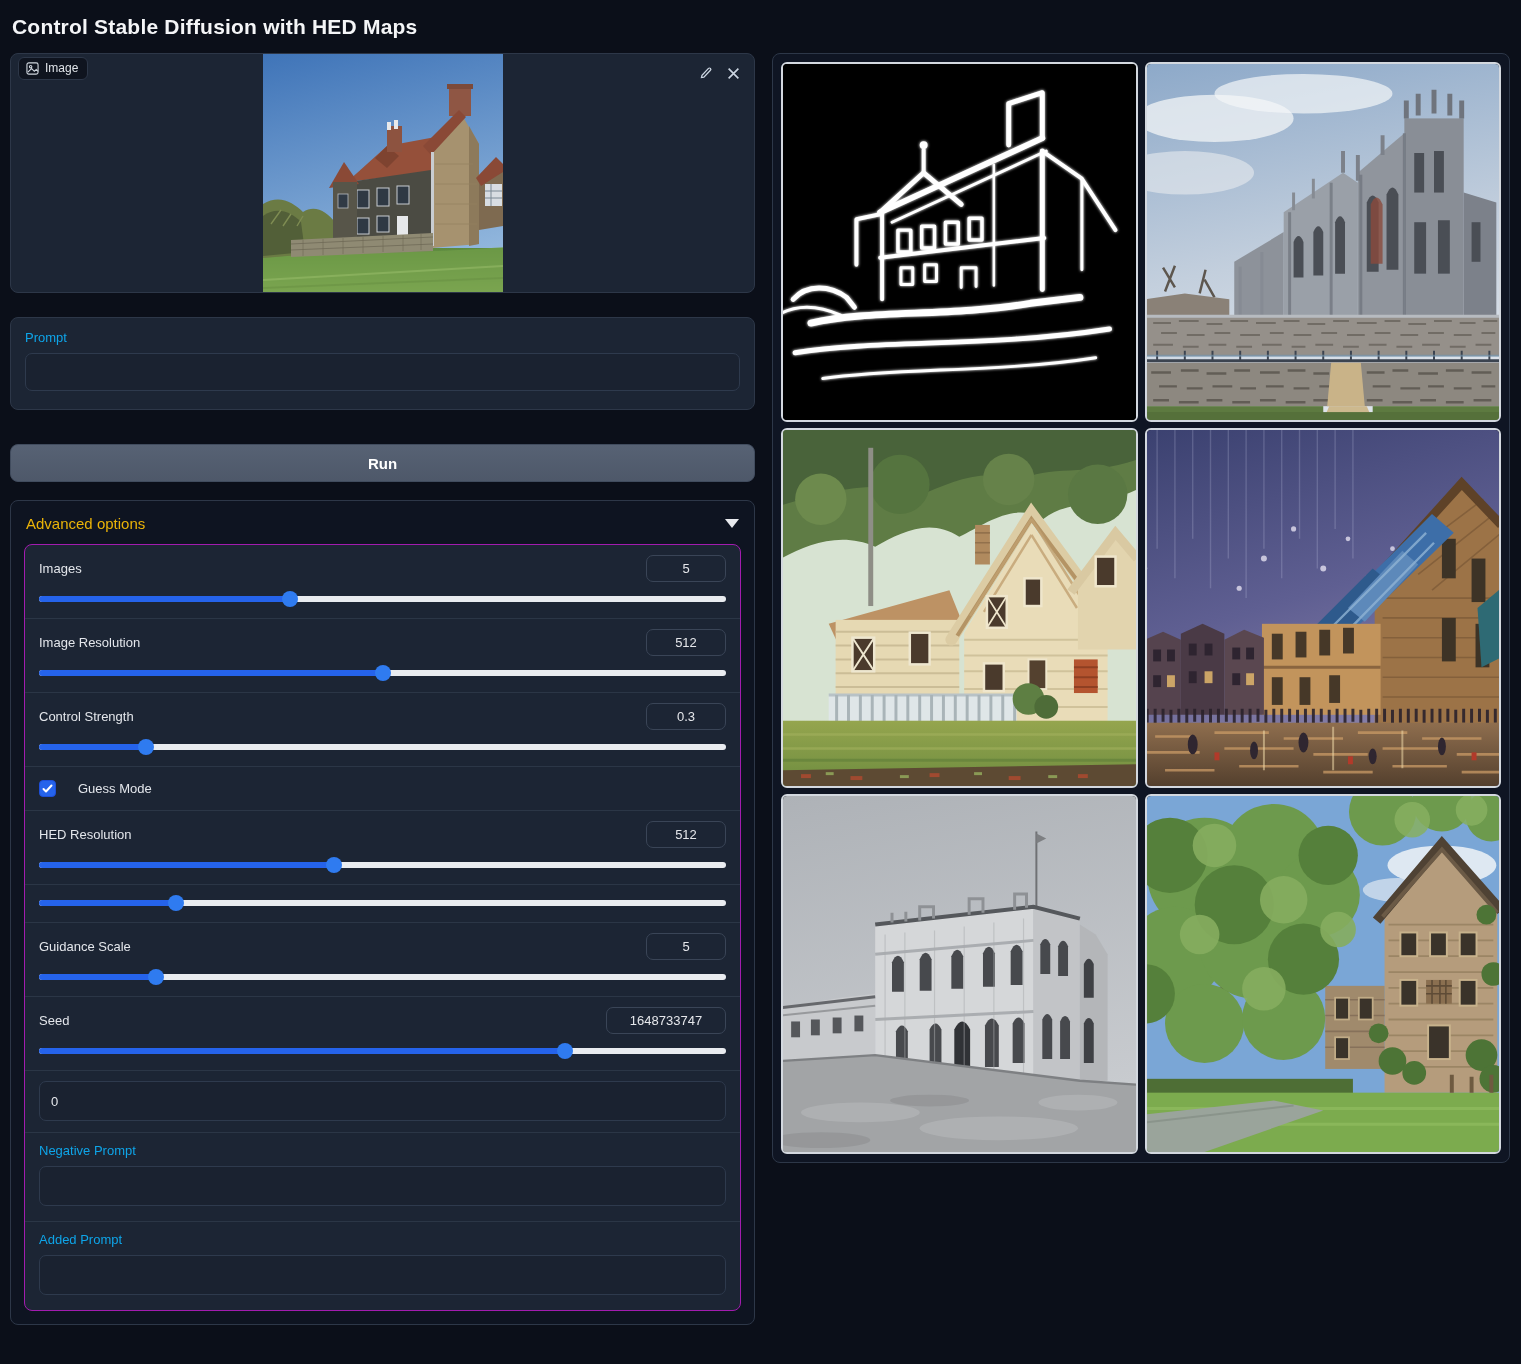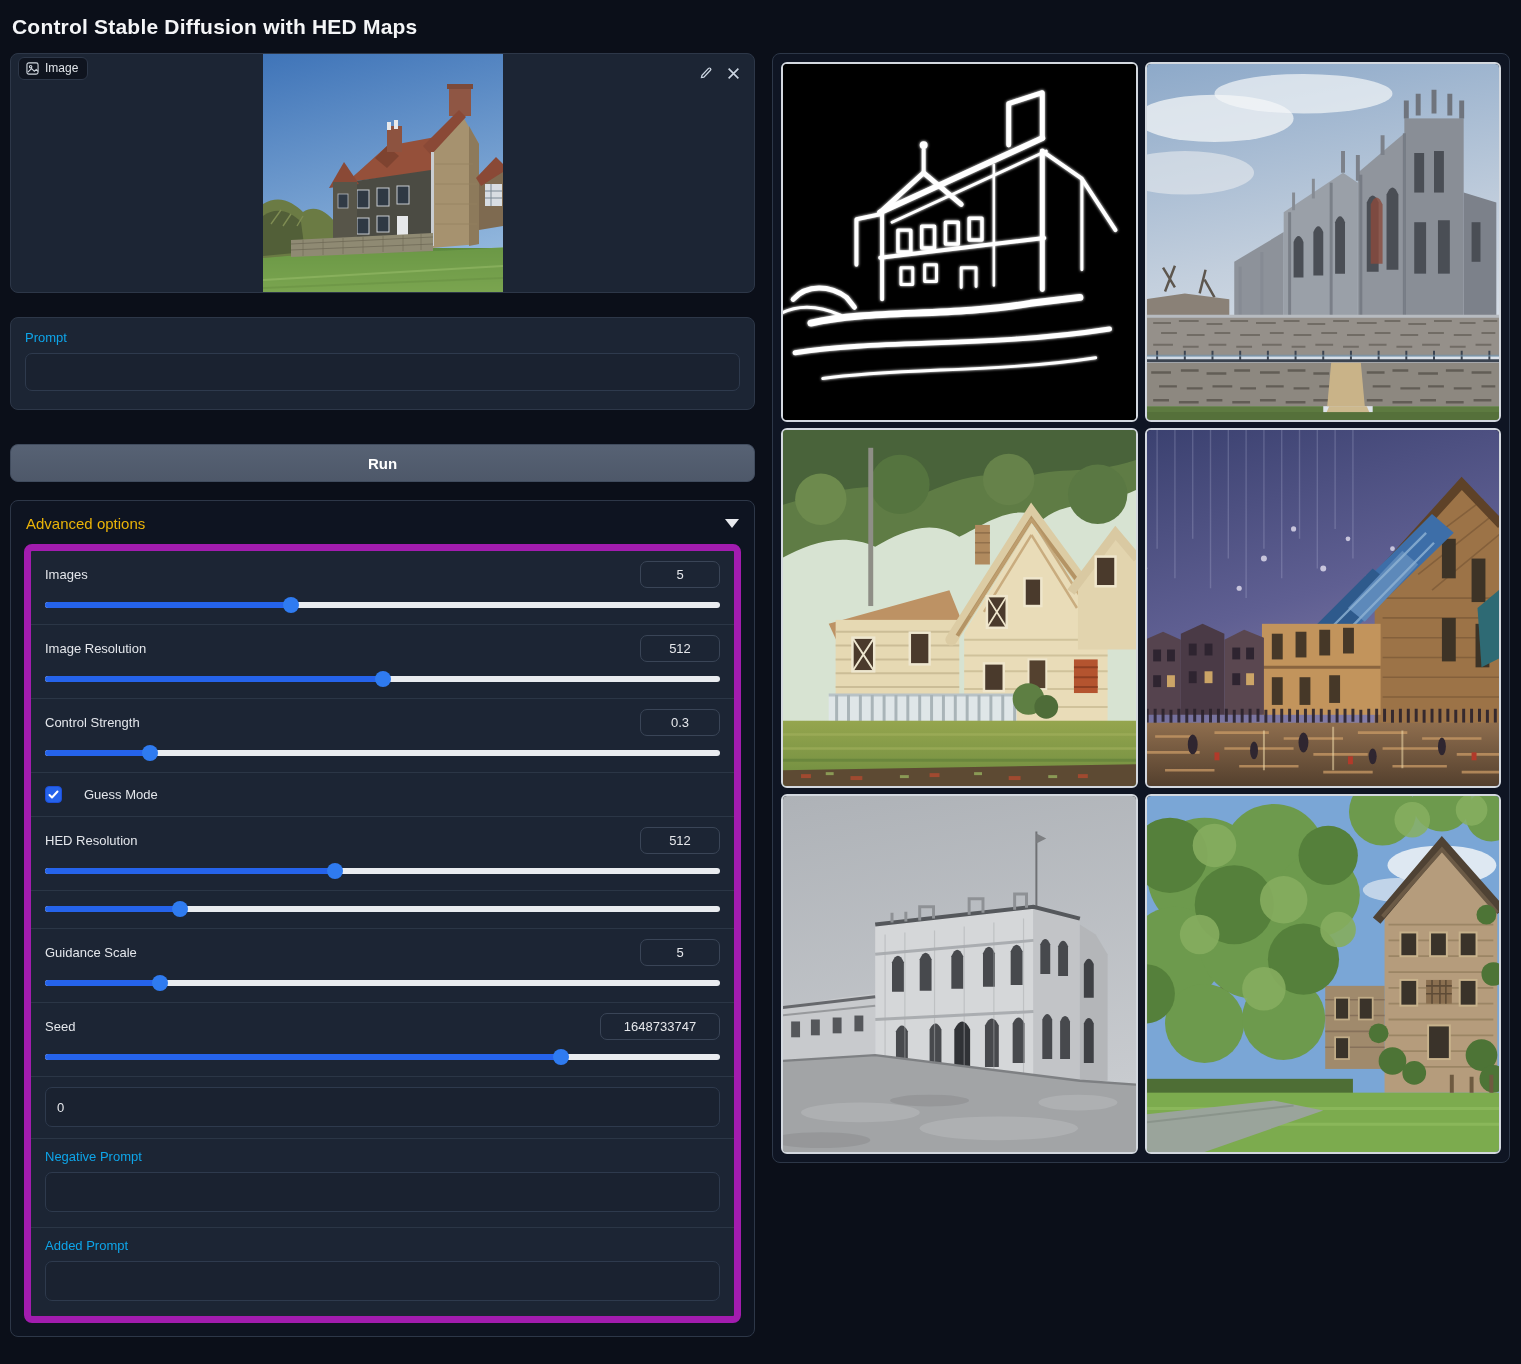--- a/index.html
+++ b/index.html
@@ -56,21 +56,21 @@
     background:linear-gradient(180deg,#576274 0%,#49536400 140%), #4a5465;
     color:#ffffff; font-family:"Liberation Sans",sans-serif; font-size:15px; font-weight:700;margin-top:16px;
   }
 
   
   .accordion { border:1px solid #2d3748; border-radius:8px; background:#0e1421; padding:12px 13px 13px; }
   .accordion-header { display:flex; align-items:center; justify-content:space-between; padding:2px 2px 12px; cursor:pointer; }
   .accordion-title { font-size:15px; color:#eab308; }
   .caret-down { width:0; height:0; border-left:7px solid transparent; border-right:7px solid transparent; border-top:9px solid #e8eaee; }
 
-  .group { background:#1c2534; border:7px solid #a21caf; border-radius:8px; overflow:hidden; }
+  .group { background:#1c2534; border:1px solid #a21caf; border-radius:8px; overflow:hidden; }
   .block { padding:10px 14px 11px; border-bottom:1px solid #2b3646; }
   .block:last-child { border-bottom:none; }
   .block-head { display:flex; align-items:center; justify-content:space-between; margin-bottom:9px; }
   .blk-label { font-size:13px; color:#e3e6eb; }
   .num-input {
     width:80px; height:27px; text-align:center;
     background:#1c2534; border:1px solid #3a4557; border-radius:7px;
     color:#e5e7eb; font-family:"Liberation Sans",sans-serif; font-size:13px; outline:none;
   }
   .num-input.wide { width:120px; }

